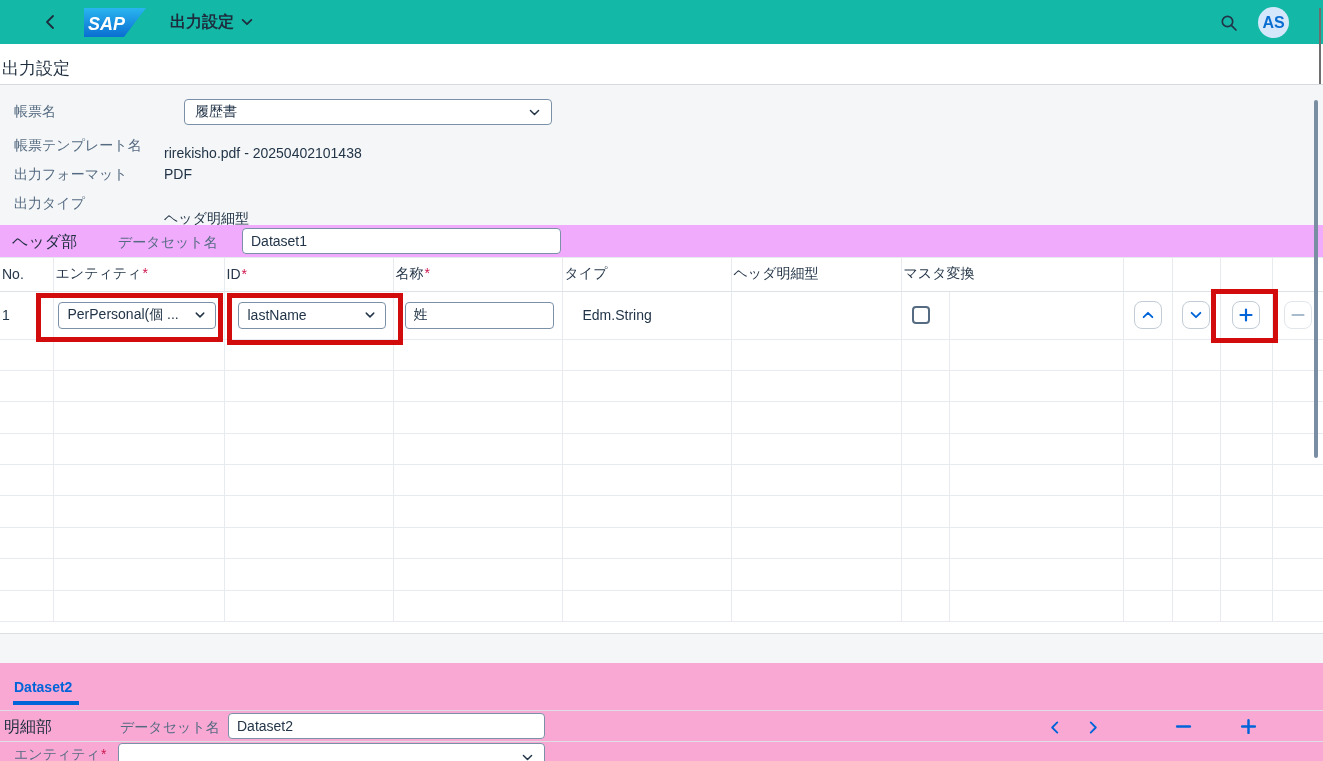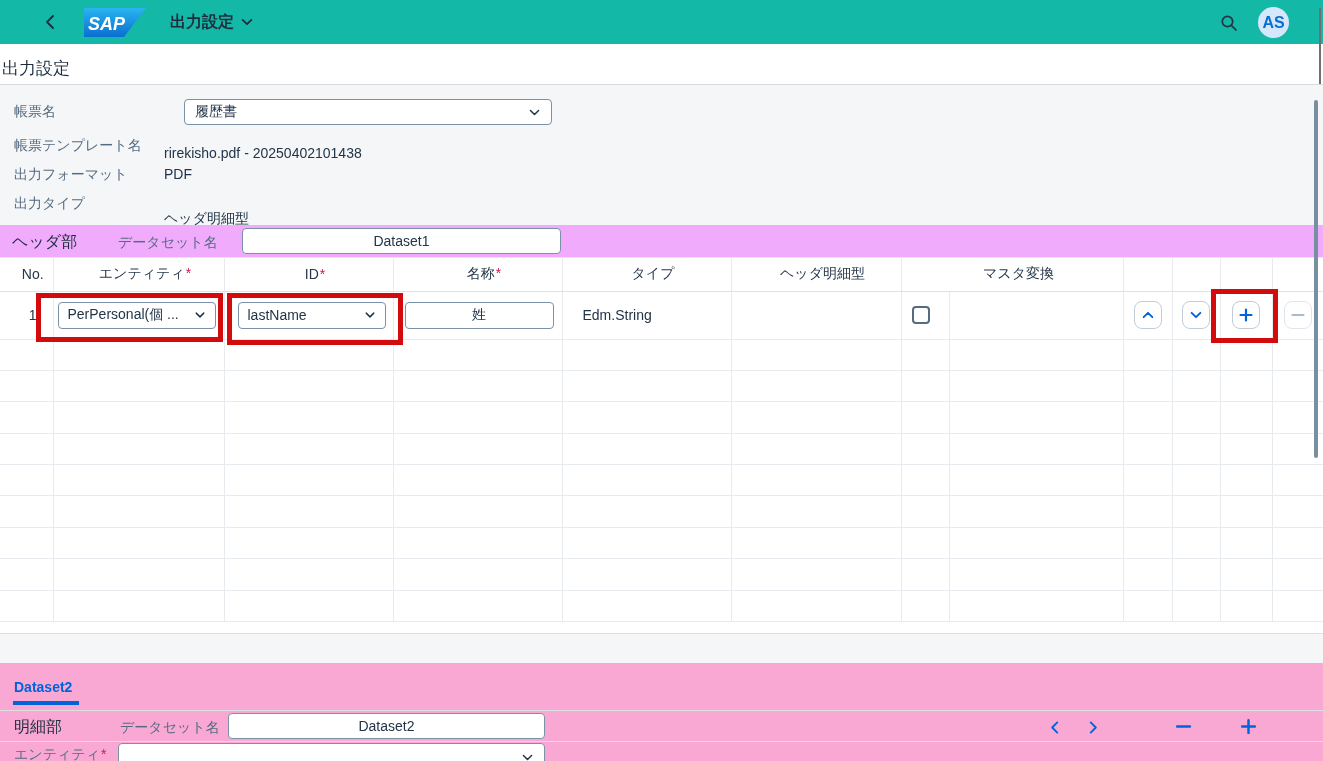--- a/index.html
+++ b/index.html
@@ -28,28 +28,28 @@
   
   #form { left:0; top:85px; width:1323px; height:140px; background:#f5f6f7; }
   .form-label { color:#556b82; font-size:14px; }
   .form-value { color:#223548; font-size:14px; }
   .sel { background:#fff; border:1px solid #7b91a8; border-radius:4px; height:26px; display:flex; align-items:center; justify-content:space-between; padding:0 10px; color:#223548; font-size:14px; white-space:nowrap; overflow:hidden; cursor:pointer; }
   .sel span { overflow:hidden; text-overflow:ellipsis; }
 
   
   #headerbar { left:0; top:225px; width:1323px; height:33px; background:#f0abfc; border-bottom:1px solid #e7eaee; }
   .section-title { font-size:16px; color:#1d2d3e; }
-  .txt-input { background:#fff; border:1px solid #7b91a8; border-radius:4px; height:26px; padding:0 8px; font-size:14px; color:#223548; font-family:inherit; outline:none;text-align:center; }
+  .txt-input { background:#fff; border:1px solid #7b91a8; border-radius:4px; height:26px; padding:0 8px; font-size:14px; color:#223548; font-family:inherit; outline:none; }
 
   
   #tablewrap { left:0; top:258px; width:1323px; height:375px; overflow:hidden; background:#fff; }
   table { border-collapse:collapse; table-layout:fixed; width:1323px; }
   th, td { border-right:1px solid #e7eaee; border-bottom:1px solid #e7eaee; vertical-align:middle; text-align:left; font-weight:normal; overflow:hidden; }
   thead th { height:33px; color:#26374a; font-size:14px; border-bottom:1px solid #dde2e7; }
-  .pad { padding-left:13px;text-align:center; }
+  .pad { padding-left:2px; }
   .req { color:#ce164e; margin-left:1px; }
   tr.row1 td { height:48px; }
   tr.empty-row td { height:31.4px; }
   .cell-sel { height:27px; border:1px solid #7b91a8; border-radius:4px; background:#fff; display:flex; align-items:center; justify-content:space-between; padding:0 9px; font-size:14px; color:#223548; cursor:pointer; white-space:nowrap; overflow:hidden; }
   .checkbox { width:18px; height:18px; border:2px solid #556b82; border-radius:4px; background:#fff; margin-left:10px; cursor:pointer; }
   .icon-btn { width:28px; height:28px; border:1px solid #c2ccd6; border-radius:8px; background:#fff; display:flex; align-items:center; justify-content:center; margin:0 auto; cursor:pointer; }
   .icon-btn.disabled { border-color:#e0e6eb; cursor:default; }
 
   
   #strip { left:0; top:633px; width:1323px; height:30px; background:#f5f6f7; border-top:1px solid #dcdfe3; }
@@ -354,21 +354,21 @@
 </div>
 
 <div id="strip" class="abs"></div>
 
 <div id="bottom" class="abs">
   <div class="abs tabstrip">
     <div class="abs tab-label">Dataset2</div>
     <div class="abs tab-underline"></div>
   </div>
   <div class="abs detailbar">
-    <div class="abs section-title" style="left:14px; top:6px;font-family:Liberation Mono, monospace;">明細部</div>
+    <div class="abs section-title" style="left:4px; top:6px;font-family:Liberation Mono, monospace;">明細部</div>
     <div class="abs form-label" style="left:120px; top:8px;">データセット名</div>
     <input class="abs txt-input" style="left: 228px; top: 2px; width: 317px;" value="Dataset2">
     <div class="abs flat-icon" style="left:1044px; top:6px; width:20px; height:20px;">
       <svg width="13" height="15" viewBox="0 0 14 16">
           <path d="M10 2.5 L4.5 8 L10 13.5" fill="none" stroke="#0064d9" stroke-width="2" stroke-linecap="round" stroke-linejoin="round"></path>
         </svg>
     </div>
     <div class="abs flat-icon" style="left:1083px; top:6px; width:20px; height:20px;">
       <svg width="13" height="15" viewBox="0 0 14 16">
           <path d="M4 2.5 L9.5 8 L4 13.5" fill="none" stroke="#0064d9" stroke-width="2" stroke-linecap="round" stroke-linejoin="round"></path>

